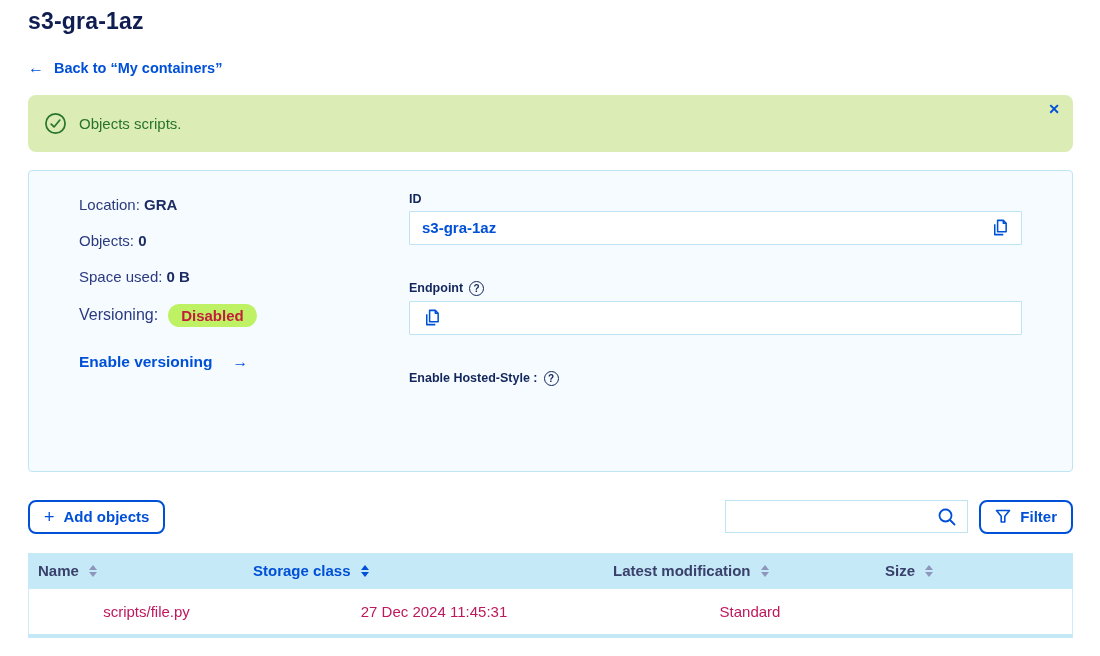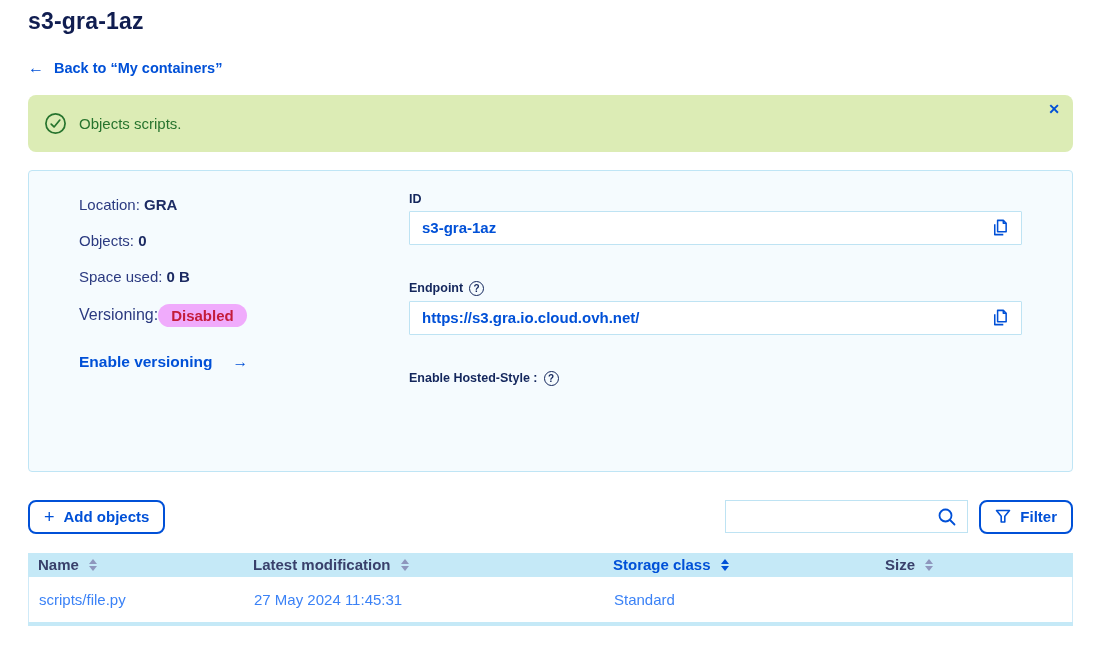--- a/index.html
+++ b/index.html
@@ -21,22 +21,22 @@
   .banner { position:relative; margin-top:19px; height:57px; background:#dcecb5; border-radius:8px;
             display:flex; align-items:center; padding:0 16px; }
   .banner .msg { margin-left:12px; font-size:15px; color:#27742e; }
   .banner .close { position:absolute; top:7px; right:13px; color:#0050d7; font-size:14px; font-weight:700; cursor:pointer; line-height:1; }
 
   
   .panel { margin-top:18px; height:302px; background:#f5fbfe; border:1px solid #bfe5f5; border-radius:4px; display:flex; }
   .panel-left { width:380px; padding:25px 0 0 50px; flex-shrink:0; }
   .stat { font-size:15px; margin-bottom:19px; color:#2b3a80; }
   .stat b { color:#1c2b63; }
-  .versioning-row { display:flex; align-items:center; margin-bottom:19px; }
-  .badge { background:#f0abfc; color:#c41c3b; font-weight:700; font-size:15px; padding:3px 13px; border-radius:13px; }
+  .versioning-row { display:flex; align-items:center; gap:10px; margin-bottom:19px; }
+  .badge { background:#bef264; color:#c41c3b; font-weight:700; font-size:15px; padding:3px 13px; border-radius:13px; }
   .enable-link { margin-top:26px; display:flex; align-items:center; gap:20px; color:#0050d7; font-weight:700; font-size:15.5px; cursor:pointer; width:max-content; }
 
   .panel-right { flex:1; padding:21px 50px 0 0; }
   .field-group { margin-bottom:36px; }
   .field-label-row { display:flex; align-items:center; gap:6px; margin-bottom:5px;text-align:center; }
   .field-label { font-size:12.5px; font-weight:700; color:#13265c; }
   .help { width:15px; height:15px; border:1.3px solid #13265c; border-radius:50%; display:inline-flex;
           align-items:center; justify-content:center; font-size:10px; font-weight:700; color:#13265c; cursor:pointer; }
   .copy-box { height:34px; background:#fff; border:1px solid #bee3f3; border-radius:1px;
               display:flex; align-items:center; justify-content:space-between; padding:0 12px; }
@@ -49,32 +49,32 @@
          font-family:inherit; font-weight:700; font-size:15px; display:inline-flex; align-items:center; gap:9px;
          padding:0 14px; cursor:pointer; }
   .btn .plus { font-size:18px; font-weight:400; line-height:1; }
   .searchbox { margin-left:auto; margin-right:11px; width:243px; height:33px; border:1px solid #bee3f3;
                background:#fff; display:flex; align-items:center; padding:0 10px; }
   .searchbox input { flex:1; border:none; outline:none; font-family:inherit; font-size:14px; color:#1c2b63; background:transparent; min-width:0; }
 
   
   .table { margin-top:19px; }
   .tgrid { display:grid; grid-template-columns:225px 360px 272px 1fr; align-items:center; }
-  .thead { height:24px; background:#c5e9f7; }
+  .thead { height:36px; background:#c5e9f7; }
   .th { display:flex; align-items:center; gap:10px; font-size:15px; font-weight:700; color:#39406b; cursor:pointer; }
   .th:first-child, .td:first-child { padding-left:10px; }
   .th.active { color:#0050d7; }
   .sort { display:inline-flex; flex-direction:column; gap:2px; }
   .sort i { display:block; width:0; height:0; border-left:4.5px solid transparent; border-right:4.5px solid transparent; }
   .sort .up { border-bottom:5px solid #8e96bd; }
   .sort .dn { border-top:5px solid #8e96bd; }
   .th.active .sort .up { border-bottom-color:#0050d7; }
   .th.active .sort .dn { border-top-color:#0050d7; }
   .trow { height:45px; background:#fff; border-left:1px solid #cfeaf8; border-right:1px solid #cfeaf8; }
-  .td { font-size:15px; color:#3b82f6; }
+  .td { font-size:15px; color:#be185d;text-align:center; }
   .td.actions { display:flex; justify-content:flex-end; padding-right:11px; }
   .ellipsis-btn { width:34px; height:34px; border-radius:50%; border:2px solid #1e2f9e; background:#fff;
                   display:flex; align-items:center; justify-content:center; gap:2.5px; cursor:pointer; }
   .ellipsis-btn i { width:4px; height:4px; border-radius:50%; background:#1e2f9e; }
   .tbottom { height:4px; background:#c5e9f7; }
 </style>
 </head>
 <body>
 
 <div class="page">
@@ -135,21 +135,20 @@
           </span>
         </div>
       </div>
 
       <div class="field-group">
         <div class="field-label-row">
           <span class="field-label">Endpoint</span>
           <span class="help">?</span>
         </div>
         <div class="copy-box">
-          <span class="val">https://s3.gra.io.cloud.ovh.net/</span>
           <span class="copy-btn">
             <svg width="19" height="19" viewBox="0 0 20 20" fill="none" stroke="#0050d7" stroke-width="1.6" stroke-linejoin="round">
               <path d="M5 6.5v11h9"></path>
               <path d="M8 2.5h6l3 3v9h-9v-12z"></path>
               <path d="M14 2.5v3h3"></path>
             </svg>
           </span>
         </div>
       </div>
 
@@ -189,44 +188,44 @@
 
   <div class="table">
     <div class="thead tgrid">
       <div class="th">
         <span>Name</span>
         <span class="sort">
             <i class="up"></i>
             <i class="dn"></i>
           </span>
       </div>
+      <div class="th active">
+        <span>Storage class</span>
+        <span class="sort">
+            <i class="up"></i>
+            <i class="dn"></i>
+          </span>
+      </div>
       <div class="th">
         <span>Latest modification</span>
         <span class="sort">
             <i class="up"></i>
             <i class="dn"></i>
           </span>
       </div>
-      <div class="th active">
-        <span>Storage class</span>
-        <span class="sort">
-            <i class="up"></i>
-            <i class="dn"></i>
-          </span>
-      </div>
       <div class="th">
         <span>Size</span>
         <span class="sort">
             <i class="up"></i>
             <i class="dn"></i>
           </span>
       </div>
     </div>
 
     <div class="trow tgrid">
       <div class="td">scripts/file.py</div>
-      <div class="td">27 May 2024 11:45:31</div>
+      <div class="td">27 Dec 2024 11:45:31</div>
       <div class="td">Standard</div>
     </div>
     <div class="tbottom"></div>
   </div>
 
 </div>
 
 </body></html>

